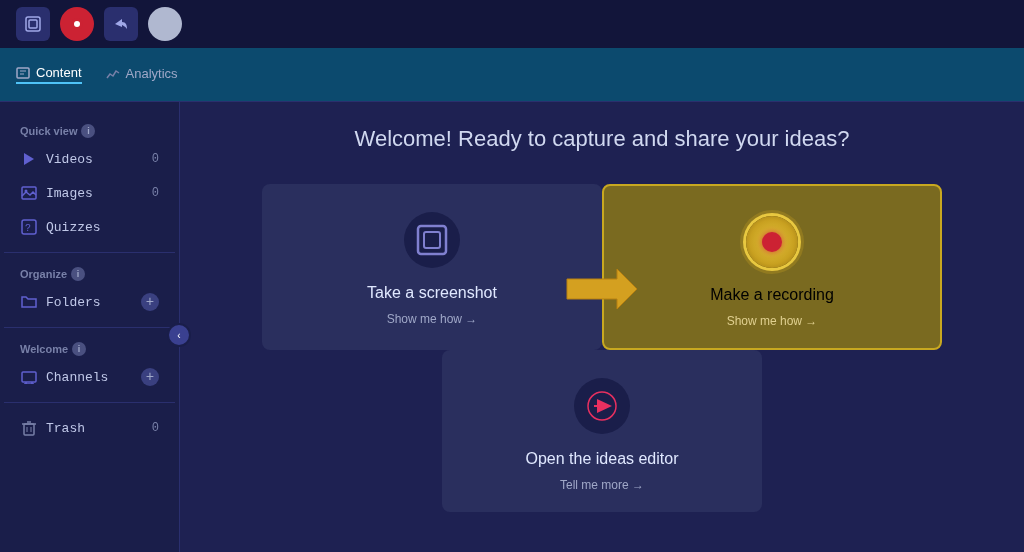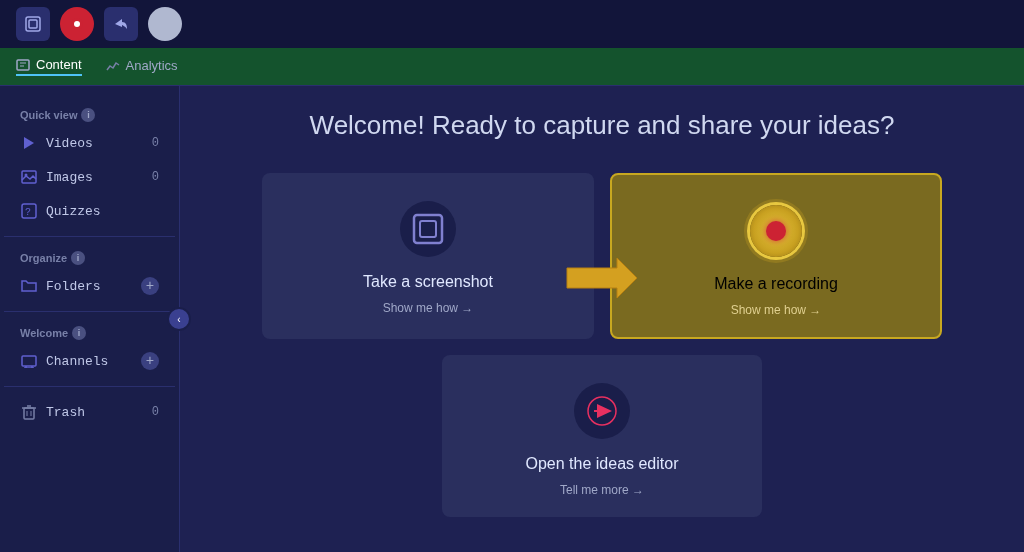--- a/index.html
+++ b/index.html
@@ -64,22 +64,22 @@
     .avatar {
       width: 34px;
       height: 34px;
       border-radius: 50%;
       background: #b0b8d0;
       cursor: pointer;
     }
 
     
     .sub-nav {
-      background: #14532d;
-      height: 38px;
+      background: #0c4a6e;
+      height: 54px;
       display: flex;
       align-items: center;
       padding: 0 16px;
       gap: 24px;
       border-bottom: 1px solid #2a2f6e;
     }
     .sub-nav-item {
       display: flex;
       align-items: center;
       gap: 6px;
@@ -194,32 +194,31 @@
 
     
     .content-area {
       flex: 1;
       background: #1e2152;
       padding: 24px 40px;
       overflow-y: auto;
     }
     .welcome-title {
       text-align: center;
-      font-size: 26px;
+      font-size: 22px;
       color: #d0d8f0;
       margin-bottom: 32px;
       font-weight: 400;
     }
 
     
     .cards-grid {
       display: grid;
       grid-template-columns: 1fr 1fr;
       grid-template-rows: auto auto;
-      gap: 16px;
       max-width: 680px;
       margin: 12px auto;
       position: relative;
     }
 
     .card {
       background: #2a2f5e;
       border-radius: 8px;
       padding: 28px 20px 20px;
       display: flex;

